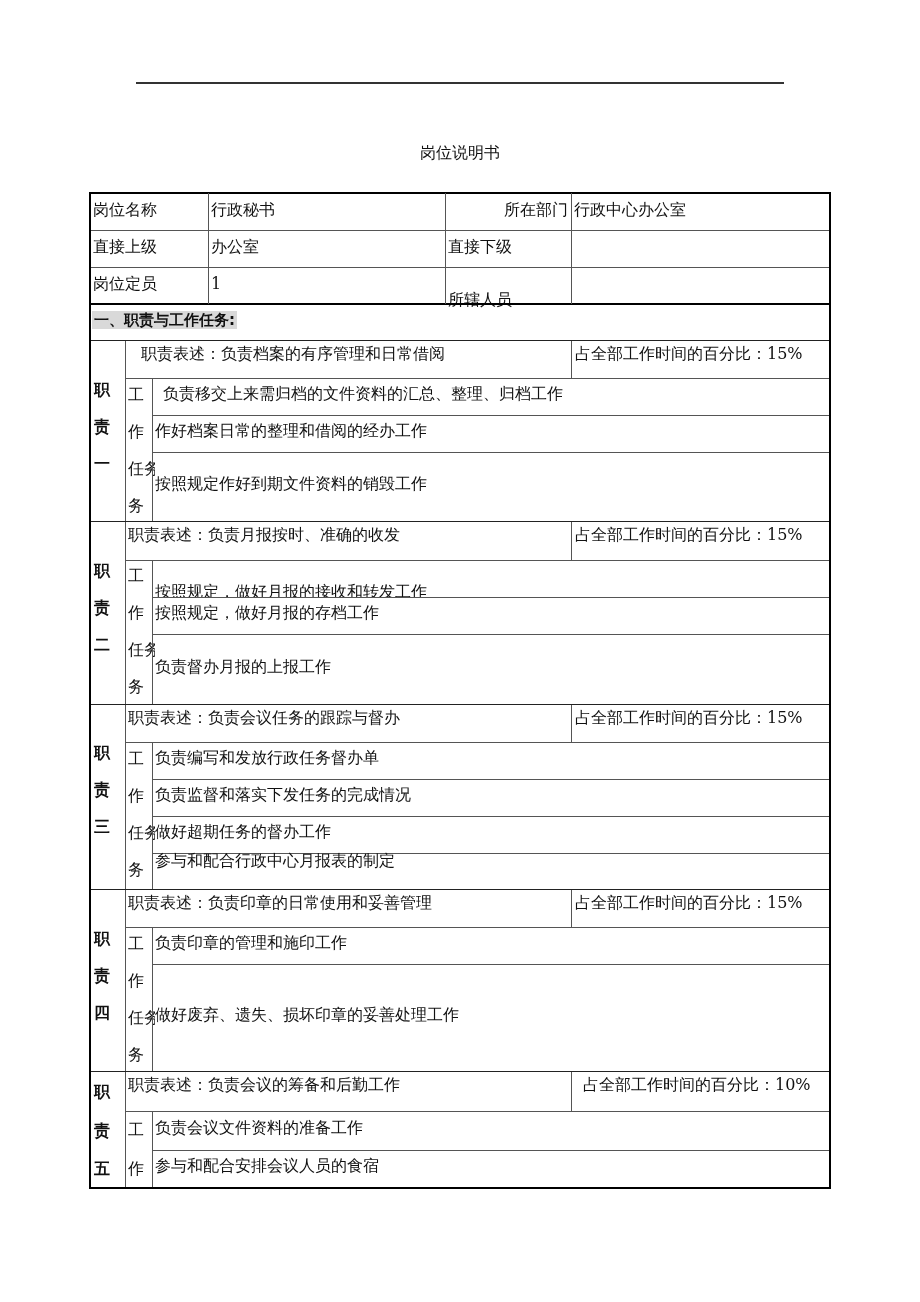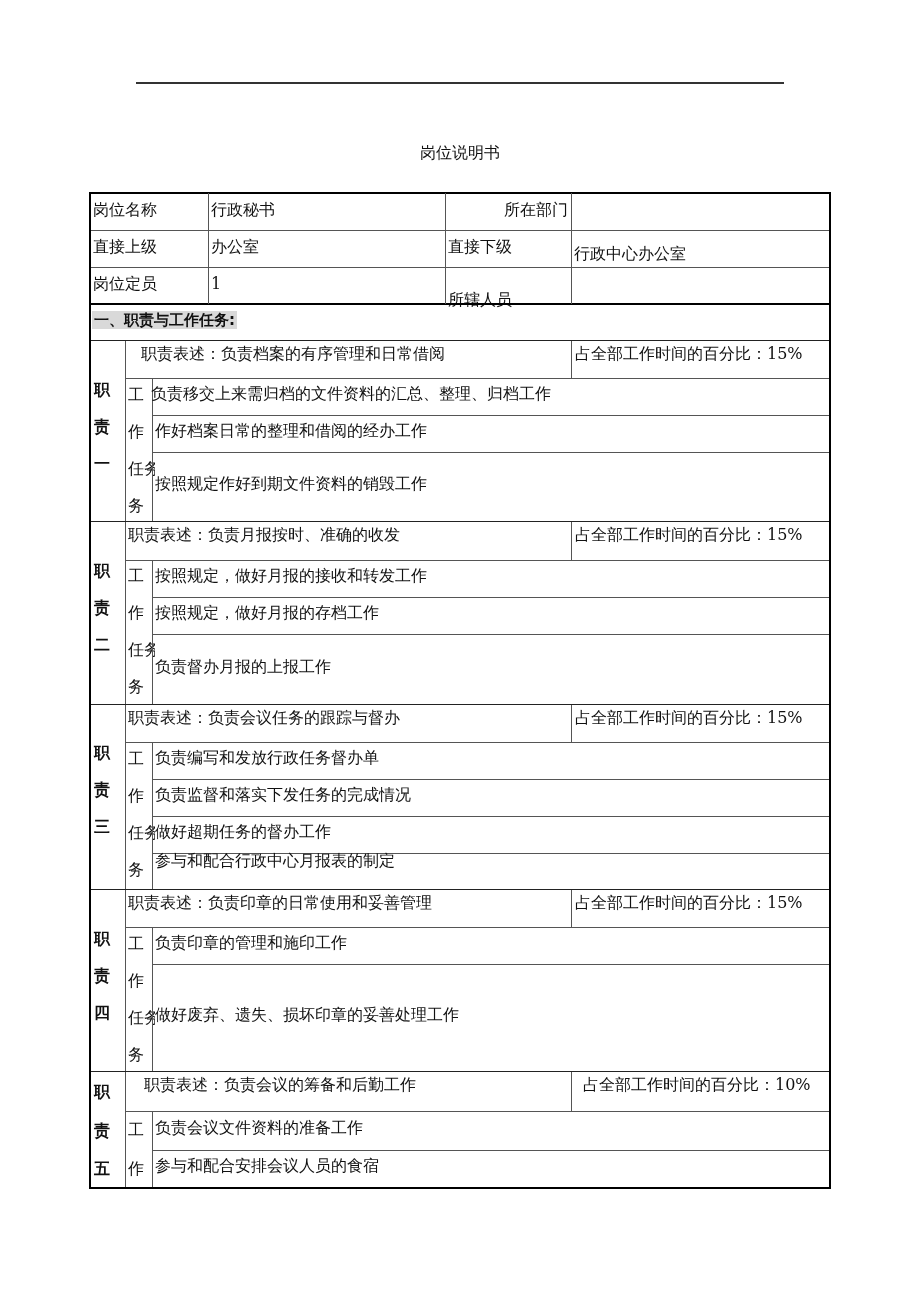--- a/index.html
+++ b/index.html
@@ -20,21 +20,21 @@
 <body>
 
 <div class="hr"></div>
 <div class="title">岗位说明书</div>
 
 <div id="table">
 
   <div class="cell" style="left:90px;top:193px;width:118px;height:37px;">岗位名称</div>
   <div class="cell" style="left:208px;top:193px;width:237px;height:37px;text-align:left;">行政秘书</div>
   <div class="cell" style="left:445px;top:193px;width:126px;height:37px;text-align:right;">所在部门</div>
-  <div class="cell" style="left:571px;top:193px;width:259px;height:37px;margin-top:44px;">行政中心办公室</div>
+  <div class="cell" style="left:571px;top:193px;width:259px;height:37px;">行政中心办公室</div>
 
   <div class="cell" style="left:90px;top:230px;width:118px;height:37px;">直接上级</div>
   <div class="cell" style="left:208px;top:230px;width:237px;height:37px;">办公室</div>
   <div class="cell" style="left:445px;top:230px;width:126px;height:37px;">直接下级</div>
   <div class="cell" style="left:571px;top:230px;width:258px;height:37px;"></div>
 
   <div class="cell" style="left:90px;top:267px;width:118px;height:37px;">岗位定员</div>
   <div class="cell" style="left:208px;top:267px;width:237px;height:37px;">1</div>
   <div class="cell" style="left:445px;top:267px;width:126px;height:37px;margin-top:16px;">所辖人员</div>
   <div class="cell" style="left:571px;top:267px;width:258px;height:37px;"></div>
@@ -52,42 +52,42 @@
         <div class="vl" style="left:125px;top:341px;height:181px;"></div>
         <div class="cell" style="left:125px;top:337px;width:446px;height:37px;padding-left:16px;">职责表述：负责档案的有序管理和日常借阅</div>
         <div class="cell" style="left:571px;top:337px;width:258px;height:37px;padding-left:4px;">占全部工作时间的百分比：15%</div>
         <div class="vl" style="left:571px;top:341px;height:37px;"></div>
         <div class="hl" style="left:125px;top:378px;width:705px;"></div>
         <div class="vert2" style="left:128px;top:376px;">工</div>
         <div class="vert2" style="left:128px;top:413px;">作</div>
         <div class="vert2" style="left:128px;top:450px;">任务</div>
         <div class="vert2" style="left:128px;top:487px;">务</div>
         <div class="vl" style="left:152px;top:378px;height:144px;"></div>
-        <div class="cell" style="left:148px;top:378px;width:677px;height:37px;padding-top:6px;">负责移交上来需归档的文件资料的汇总、整理、归档工作</div>
+        <div class="cell" style="left:160px;top:378px;width:677px;height:37px;padding-top:6px;">负责移交上来需归档的文件资料的汇总、整理、归档工作</div>
         <div class="hl" style="left:152px;top:415px;width:678px;"></div>
         <div class="cell" style="left:152px;top:415px;width:677px;height:37px;padding-top:6px;">作好档案日常的整理和借阅的经办工作</div>
         <div class="hl" style="left:152px;top:452px;width:678px;"></div>
         <div class="cell" style="left:152px;top:452px;width:677px;height:70px;padding-top:22px;">按照规定作好到期文件资料的销毁工作</div>
       </div>
       <div>
         <div class="hl" style="left:90px;top:521px;width:740px;background:#222;"></div>
         <div class="vert" style="left:90px;top:552px;">职</div>
         <div class="vert" style="left:90px;top:589px;">责</div>
         <div class="vert" style="left:90px;top:626px;">二</div>
         <div class="vl" style="left:125px;top:522px;height:183px;"></div>
         <div class="cell" style="left:125px;top:518px;width:446px;height:37px;">职责表述：负责月报按时、准确的收发</div>
         <div class="cell" style="left:571px;top:518px;width:258px;height:37px;padding-left:4px;">占全部工作时间的百分比：15%</div>
         <div class="vl" style="left:571px;top:522px;height:38px;"></div>
         <div class="hl" style="left:125px;top:560px;width:705px;"></div>
         <div class="vert2" style="left:128px;top:557px;">工</div>
         <div class="vert2" style="left:128px;top:594px;">作</div>
         <div class="vert2" style="left:128px;top:631px;">任务</div>
         <div class="vert2" style="left:128px;top:668px;">务</div>
         <div class="vl" style="left:152px;top:560px;height:145px;"></div>
-        <div class="cell" style="left:152px;top:560px;width:677px;height:37px;padding-top:6px;">按照规定，做好月报的接收和转发工作</div>
+        <div class="cell" style="left:152px;top:560px;width:677px;height:37px;padding-top:22px;">按照规定，做好月报的接收和转发工作</div>
         <div class="hl" style="left:152px;top:597px;width:678px;"></div>
         <div class="cell" style="left:152px;top:597px;width:677px;height:37px;padding-top:6px;">按照规定，做好月报的存档工作</div>
         <div class="hl" style="left:152px;top:634px;width:678px;"></div>
         <div class="cell" style="left:152px;top:634px;width:677px;height:71px;padding-top:23px;">负责督办月报的上报工作</div>
       </div>
       <div>
         <div class="hl" style="left:90px;top:704px;width:740px;background:#222;"></div>
         <div class="vert" style="left:90px;top:734px;">职</div>
         <div class="vert" style="left:90px;top:771px;">责</div>
         <div class="vert" style="left:90px;top:808px;">三</div>
@@ -127,21 +127,21 @@
         <div class="cell" style="left:152px;top:927px;width:677px;height:37px;padding-top:6px;">负责印章的管理和施印工作</div>
         <div class="hl" style="left:152px;top:964px;width:678px;"></div>
         <div class="cell" style="left:152px;top:964px;width:677px;height:108px;padding-top:41px;">做好废弃、遗失、损坏印章的妥善处理工作</div>
       </div>
       <div>
         <div class="hl" style="left:90px;top:1071px;width:740px;background:#222;"></div>
         <div class="vert" style="left:90px;top:1073px;">职</div>
         <div class="vert" style="left:90px;top:1112px;">责</div>
         <div class="vert" style="left:90px;top:1150px;">五</div>
         <div class="vl" style="left:125px;top:1072px;height:116px;"></div>
-        <div class="cell" style="left:125px;top:1068px;width:446px;height:37px;margin-left:16px;">职责表述：负责会议的筹备和后勤工作</div>
+        <div class="cell" style="left:125px;top:1068px;width:446px;height:37px;">职责表述：负责会议的筹备和后勤工作</div>
         <div class="cell" style="left:571px;top:1068px;width:258px;height:37px;padding-left:12px;">占全部工作时间的百分比：10%</div>
         <div class="vl" style="left:571px;top:1072px;height:39px;"></div>
         <div class="hl" style="left:125px;top:1111px;width:705px;"></div>
         <div class="vert2" style="left:128px;top:1111px;">工</div>
         <div class="vert2" style="left:128px;top:1150px;">作</div>
         <div class="vl" style="left:152px;top:1111px;height:77px;"></div>
         <div class="cell" style="left:152px;top:1111px;width:677px;height:39px;padding-top:7px;">负责会议文件资料的准备工作</div>
         <div class="hl" style="left:152px;top:1150px;width:678px;"></div>
         <div class="cell" style="left:152px;top:1150px;width:677px;height:38px;padding-top:6px;">参与和配合安排会议人员的食宿</div>
       </div>

